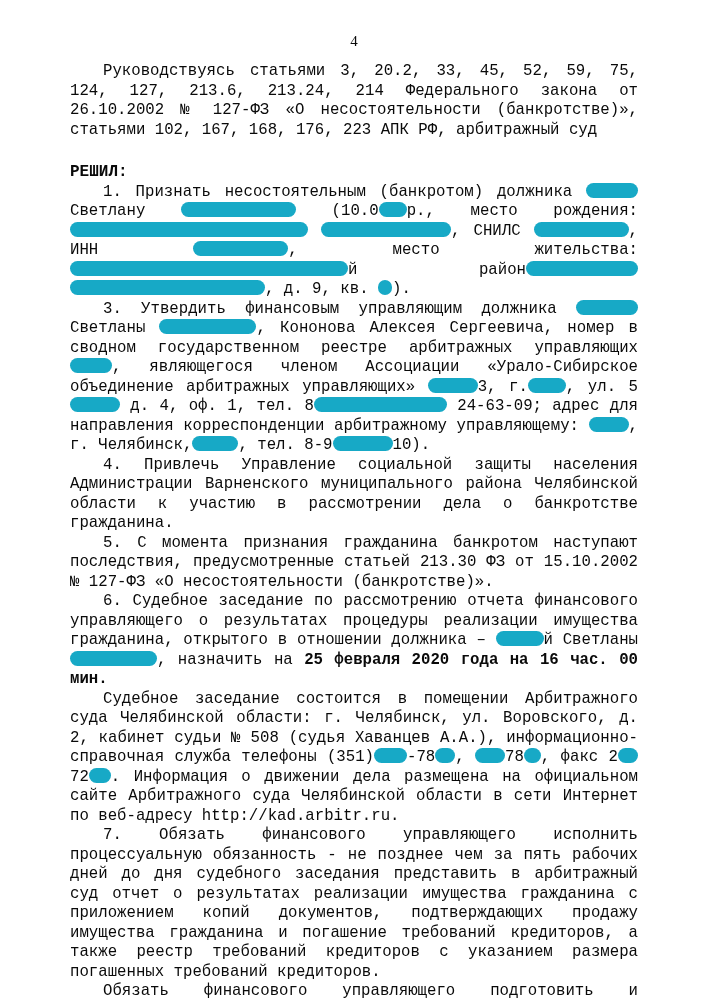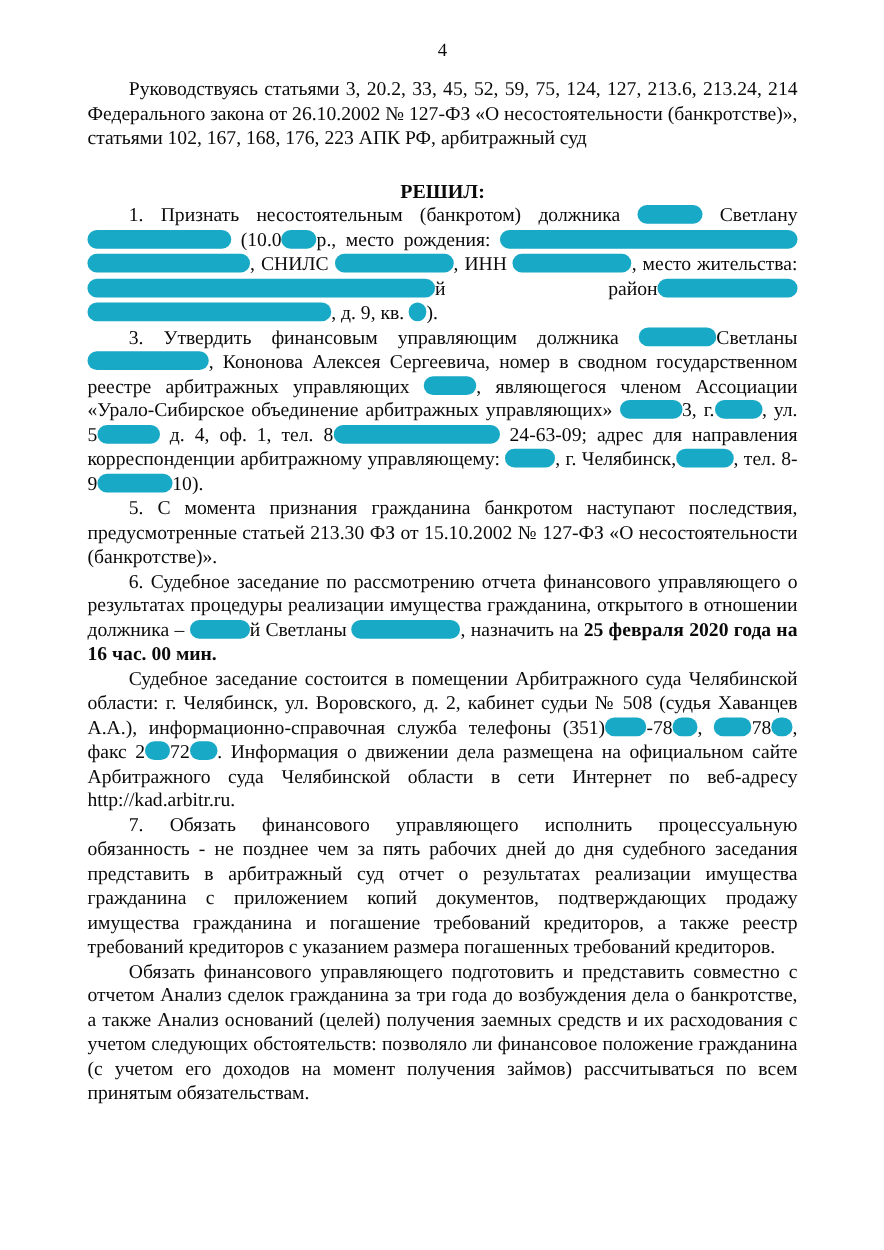--- a/index.html
+++ b/index.html
@@ -10,24 +10,24 @@
   }
   .page{position:relative;width:707px;height:1000px;background:#ffffff;overflow:hidden;}
   .content{position:absolute;left:70px;top:33px;width:568px;}
   .page-number{text-align:center;font-size:15px;line-height:17px;margin:0 0 12px 0;}
   .para{
     margin:0;
     font-size:15.7px;
     line-height:19.5px;
     text-align:justify;
     text-indent:33px;
+    font-family:Liberation Mono, monospace;
   }
   .heading{
     font-weight:bold;
-    text-align:center;
     text-indent:0;
     margin-top:23px;
     font-size:16px;
   }
   strong{font-weight:bold;}
   .redaction{
     display:inline-block;
     height:15px;
     border-radius:8px;
     background:var(--redaction,#17a9c6);
@@ -43,20 +43,21 @@
 
     <div id="preamble">
         <p class="para">Руководствуясь статьями 3, 20.2, 33, 45, 52, 59, 75, 124, 127, 213.6, 213.24, 214 Федерального закона от 26.10.2002 № 127-ФЗ «О несостоятельности (банкротстве)», статьями 102, 167, 168, 176, 223 АПК РФ, арбитражный суд</p>
       </div>
 
     <h2 class="para heading">РЕШИЛ:</h2>
 
     <div id="docbody">
         <p class="para">1. Признать несостоятельным (банкротом) должника <span class="redaction" style="width: 52px;"></span> Светлану <span class="redaction" style="width: 115px;"></span> (10.0<span class="redaction" style="width: 28px;"></span>р., место рождения: <span class="redaction" style="width: 238px;"></span> <span class="redaction" style="width: 130px;"></span>, СНИЛС <span class="redaction" style="width: 95px;"></span>, ИНН <span class="redaction" style="width: 95px;"></span>, место жительства: <span class="redaction" style="width: 278px;"></span>й район<span class="redaction" style="width: 112px;"></span> <span class="redaction" style="width: 195px;"></span>, д. 9, кв. <span class="redaction" style="width: 14px;"></span>).</p>
         <p class="para">3. Утвердить финансовым управляющим должника <span class="redaction" style="width: 62px;"></span>Светланы <span class="redaction" style="width: 97px;"></span>, Кононова Алексея Сергеевича, номер в сводном государственном реестре арбитражных управляющих <span class="redaction" style="width: 42px;"></span>, являющегося членом Ассоциации «Урало-Сибирское объединение арбитражных управляющих» <span class="redaction" style="width: 50px;"></span>3, г.<span class="redaction" style="width: 38px;"></span>, ул. 5<span class="redaction" style="width: 50px;"></span> д. 4, оф. 1, тел. 8<span class="redaction" style="width: 133px;"></span> 24-63-09; адрес для направления корреспонденции арбитражному управляющему: <span class="redaction" style="width: 40px;"></span>, г. Челябинск,<span class="redaction" style="width: 46px;"></span>, тел. 8-9<span class="redaction" style="width: 60px;"></span>10).</p>
+        <p class="para">4. Привлечь Управление социальной защиты населения Администрации Варненского муниципального района Челябинской области к участию в рассмотрении дела о банкротстве гражданина.</p>
         <p class="para">5. С момента признания гражданина банкротом наступают последствия, предусмотренные статьей 213.30 ФЗ от 15.10.2002 № 127-ФЗ «О несостоятельности (банкротстве)».</p>
         <p class="para">6. Судебное заседание по рассмотрению отчета финансового управляющего о результатах процедуры реализации имущества гражданина, открытого в отношении должника – <span class="redaction" style="width: 48px;"></span>й Светланы <span class="redaction" style="width: 87px;"></span>, назначить на <strong>25 февраля 2020 года на 16 час. 00 мин.</strong></p>
         <p class="para">Судебное заседание состоится в помещении Арбитражного суда Челябинской области: г. Челябинск, ул. Воровского, д. 2, кабинет судьи № 508 (судья Хаванцев А.А.), информационно-справочная служба телефоны (351)<span class="redaction" style="width: 33px;"></span>-78<span class="redaction" style="width: 20px;"></span>, <span class="redaction" style="width: 30px;"></span>78<span class="redaction" style="width: 17px;"></span>, факс 2<span class="redaction" style="width: 20px;"></span>72<span class="redaction" style="width: 22px;"></span>. Информация о движении дела размещена на официальном сайте Арбитражного суда Челябинской области в сети Интернет по веб-адресу http://kad.arbitr.ru.</p>
         <p class="para">7. Обязать финансового управляющего исполнить процессуальную обязанность - не позднее чем за пять рабочих дней до дня судебного заседания представить в арбитражный суд отчет о результатах реализации имущества гражданина с приложением копий документов, подтверждающих продажу имущества гражданина и погашение требований кредиторов, а также реестр требований кредиторов с указанием размера погашенных требований кредиторов.</p>
         <p class="para">Обязать финансового управляющего подготовить и представить совместно с отчетом Анализ сделок гражданина за три года до возбуждения дела о банкротстве, а также Анализ оснований (целей) получения заемных средств и их расходования с учетом следующих обстоятельств: позволяло ли финансовое положение гражданина (с учетом его доходов на момент получения займов) рассчитываться по всем принятым обязательствам.</p>
       </div>
   </div>
 </div>
 
 </body></html>

